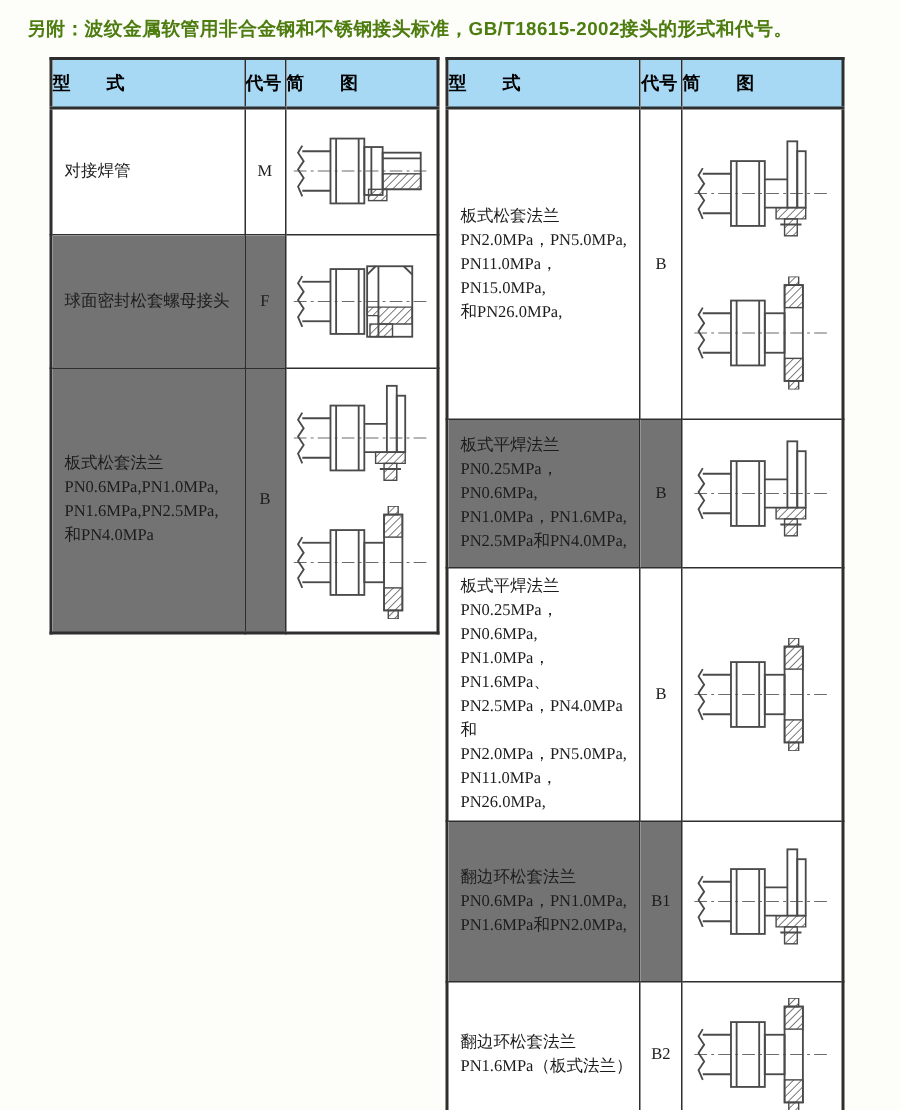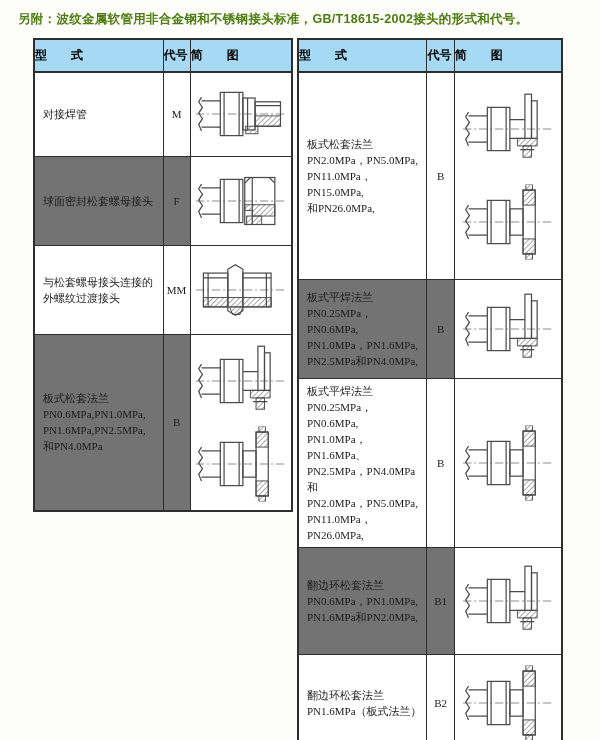--- a/index.html
+++ b/index.html
@@ -172,30 +172,20 @@
     </tr>
     <tr class="hl" style="height:89px">
       <td class="type">球面密封松套螺母接头</td>
       <td class="code">F</td>
       <td class="dia-cell">
             <svg viewBox="0 0 100 80" class="dia">
               <use href="#sym-union-nut"></use>
             </svg>
           </td>
     </tr>
-    <tr style="height:89px">
-      <td class="type">与松套螺母接头连接的
-外螺纹过渡接头</td>
-      <td class="code">MM</td>
-      <td class="dia-cell">
-            <svg viewBox="0 0 100 80" class="dia">
-              <use href="#sym-double-male-nipple"></use>
-            </svg>
-          </td>
-    </tr>
     <tr class="hl dbl" style="height:177px">
       <td class="type">板式松套法兰
 PN0.6MPa,PN1.0MPa,
 PN1.6MPa,PN2.5MPa,
 和PN4.0MPa</td>
       <td class="code">B</td>
       <td class="dia-cell">
             <svg viewBox="0 0 100 80" class="dia dia-md">
               <use href="#sym-plate-flange"></use>
             </svg>

